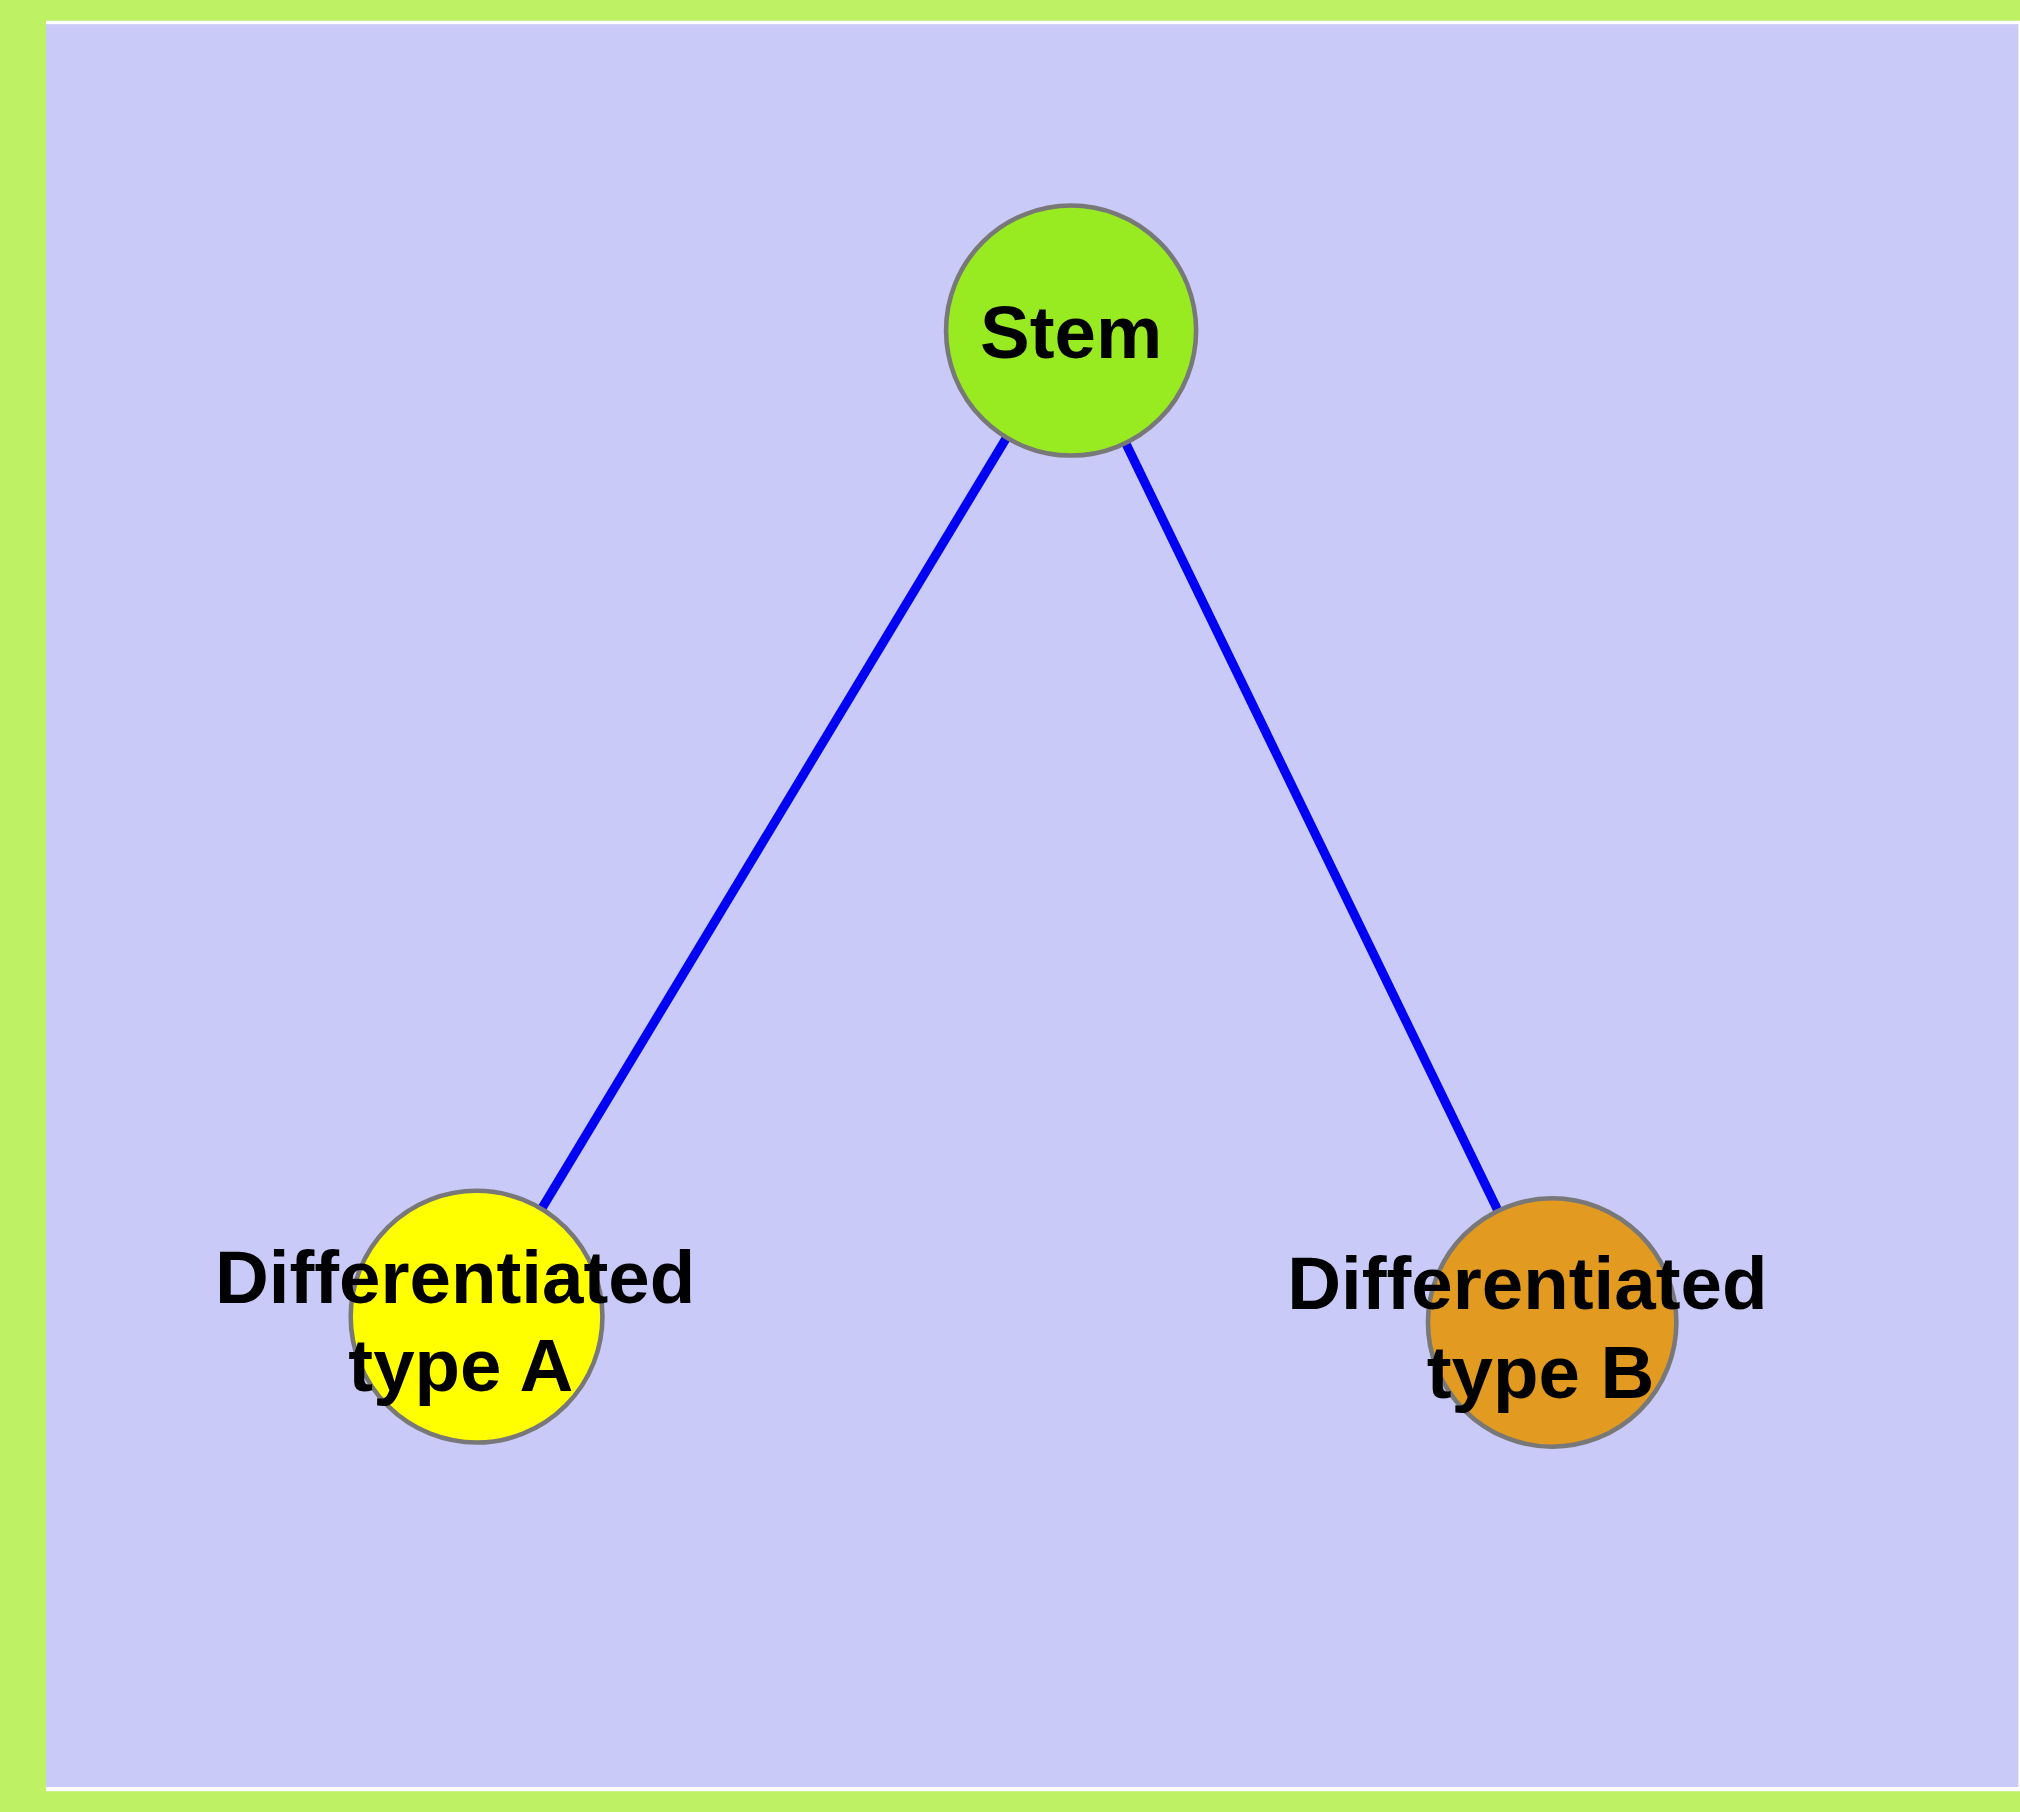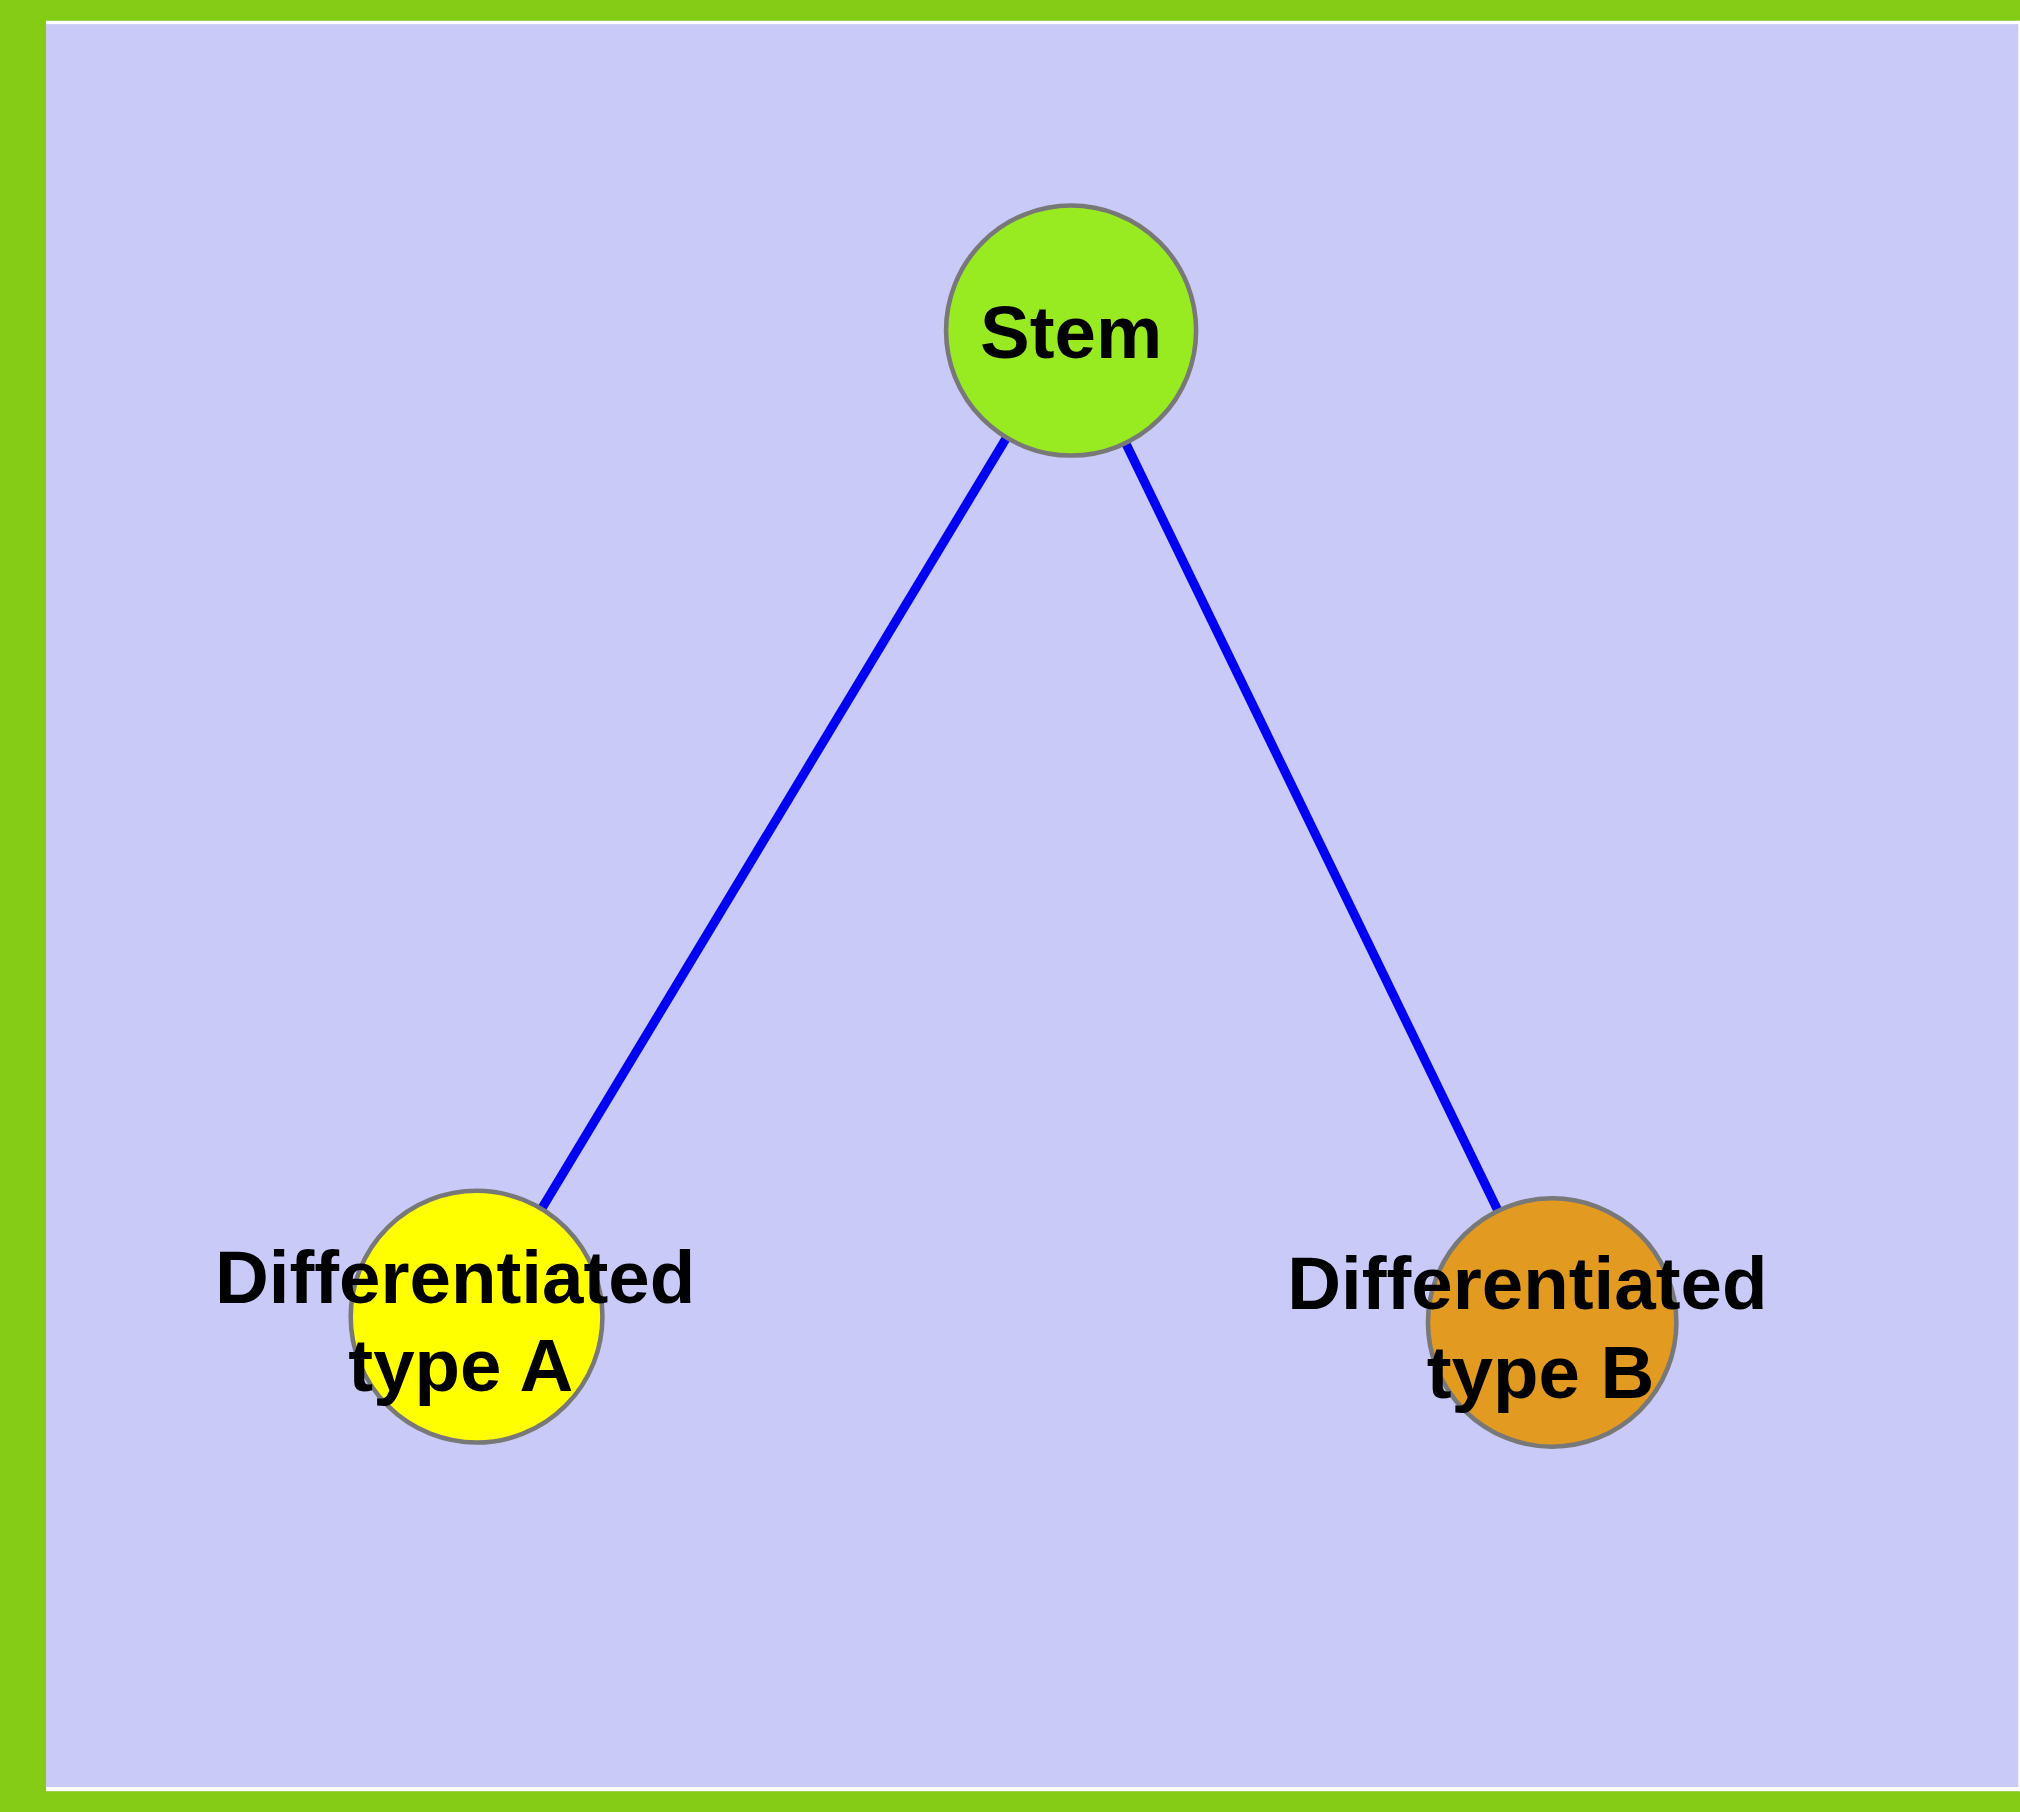--- a/index.html
+++ b/index.html
@@ -10,21 +10,21 @@
     height: 100%;
     overflow: hidden;
     font-family: "Liberation Sans", "DejaVu Sans", sans-serif;
   }
   .figure-wrap {
     position: fixed;
     inset: 0;
     display: flex;
     align-items: center;
     justify-content: center;
-    background: #84cc16;
+    background: #bef264;
     padding-left: 46px;
   }
   svg.graph {
     width: 100%;
     height: 100%;
     display: block;
   }
   .node-label {
     font-family: "Liberation Sans", "DejaVu Sans", sans-serif;
     font-weight: bold;

